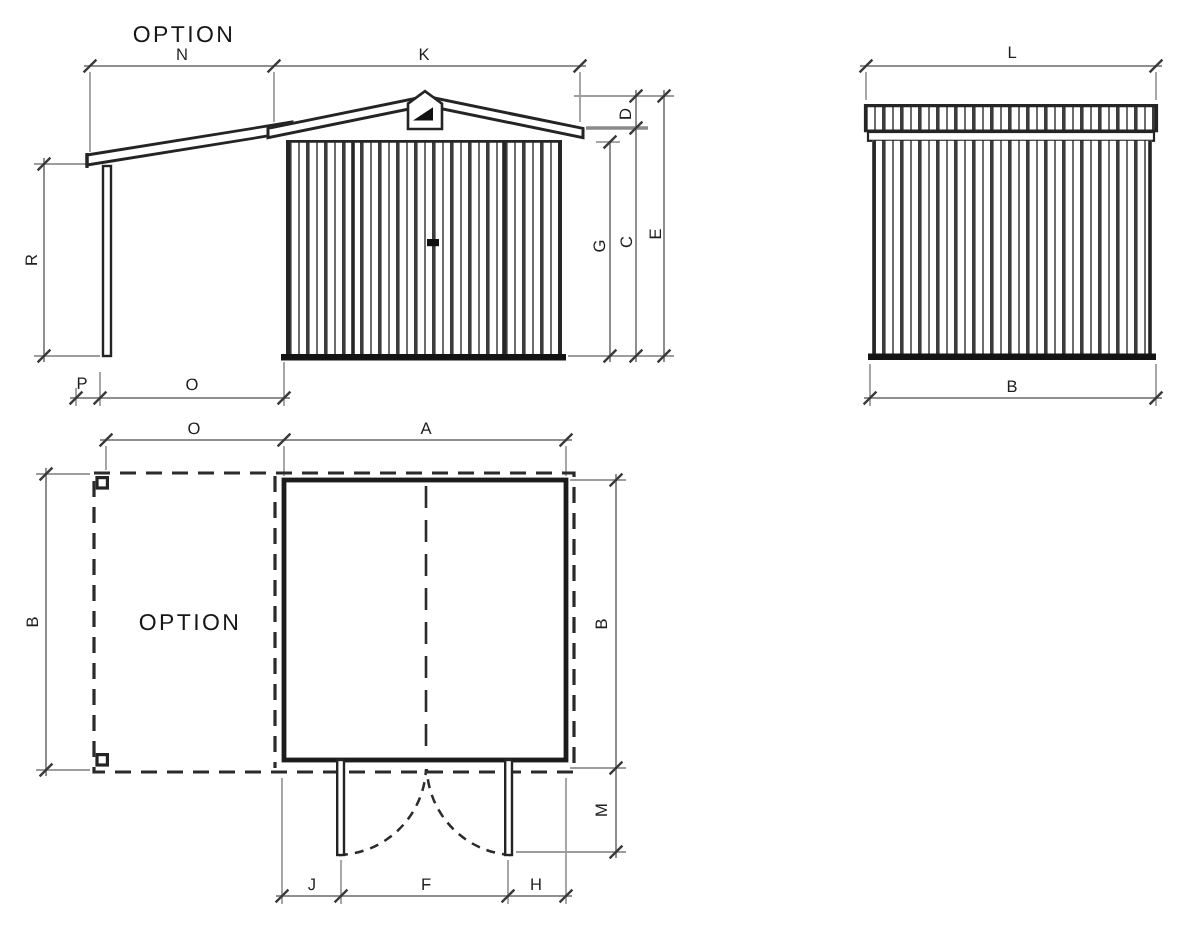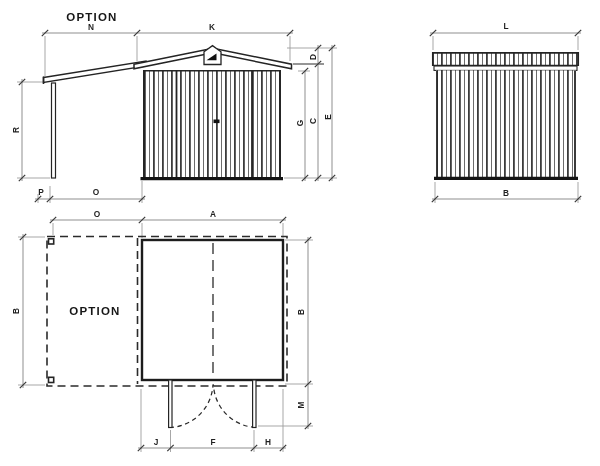--- a/index.html
+++ b/index.html
@@ -1,16 +1,16 @@
 <!DOCTYPE html>
 <html><head>
 <meta charset="utf-8">
 <style>
   html,body{margin:0;padding:0;background:#ffffff;}
-  .canvas{position:relative;width:600px;height:466px;background:#ffffff;overflow:hidden;font-weight:bold;}
+  .canvas{position:relative;width:600px;height:466px;background:#ffffff;overflow:hidden;}
   svg{display:block;}
   .dim{stroke:#8f8f8f;stroke-width:1;fill:none;}
   .ext{stroke:#9d9d9d;stroke-width:0.9;fill:none;}
   .ext2{stroke:#8a8a8a;stroke-width:1.8;fill:none;}
   .tick{stroke:#3a3a3a;stroke-width:1.2;fill:none;}
   .ln{stroke:#252525;fill:none;}
   .lnw{stroke:#242424;fill:#ffffff;}
   .base{stroke:#141414;stroke-width:3.2;fill:none;}
   .dash{stroke:#2b2b2b;stroke-width:1.6;stroke-dasharray:8 5;fill:none;}
   .cdash{stroke:#2b2b2b;stroke-width:1.3;stroke-dasharray:11 6;fill:none;}

